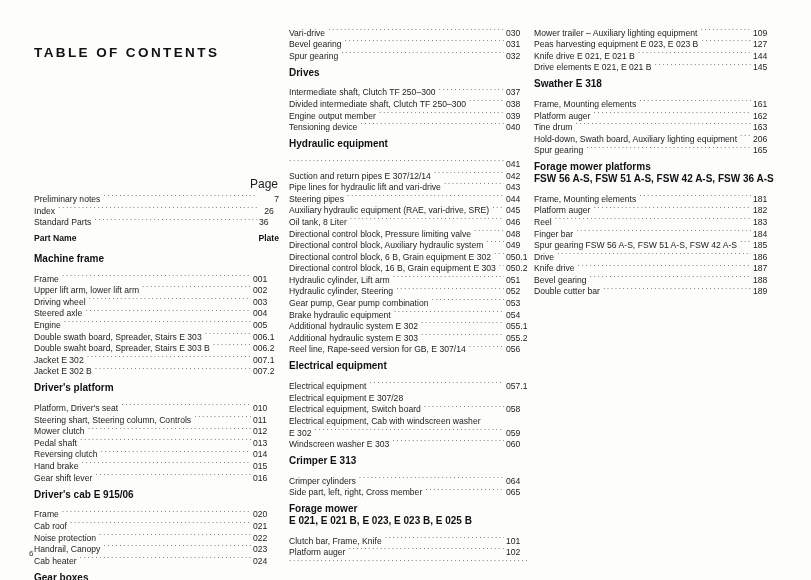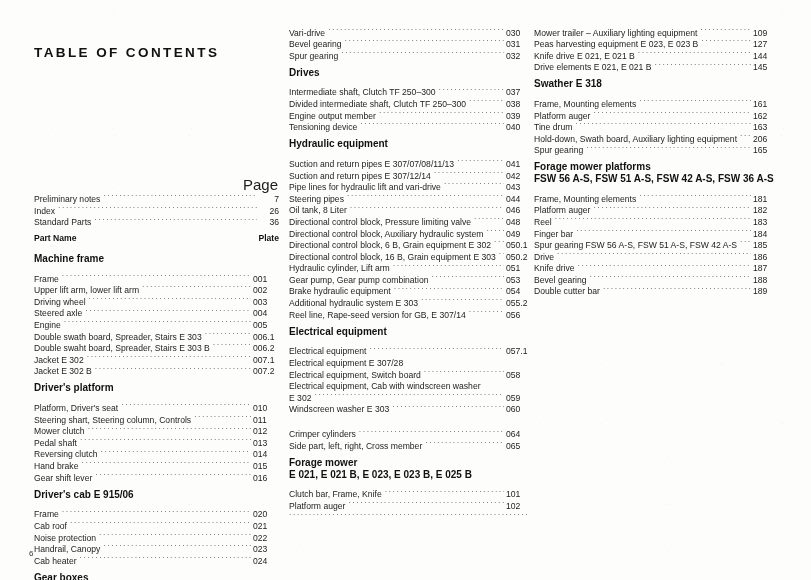--- a/index.html
+++ b/index.html
@@ -93,21 +93,21 @@
     display: flex;
     font-size: 8.6px;
     line-height: 11.6px;
     font-weight: bold;
     color: #111;
   }
   .colhead .left { flex: 1 1 auto; }
   .colhead .right { flex: 0 0 auto; }
 
   .pagecap {
-    font-size: 15px;
+    font-size: 12px;
     line-height: 11.6px;
     text-align: right;
     color: #1c1c1c;
     padding-right: 1px;
   }
 
   .folio {
     position: absolute;
     left: 29px;
     bottom: 22px;
@@ -139,26 +139,26 @@
       <div style="height: 155px;"></div>
       <div class="pagecap">Page</div>
       <div class="row">
         <span class="label">Preliminary notes</span>
         <span class="leader"></span>
         <span class="num" style="text-align: right; min-width: 20px;">7</span>
       </div>
       <div class="row">
         <span class="label">Index</span>
         <span class="leader"></span>
-        <span class="num" style="text-align: right; min-width: 20px;">26</span>
+        <span class="num" style="text-align: center; min-width: 20px;">26</span>
       </div>
       <div class="row">
         <span class="label">Standard Parts</span>
         <span class="leader"></span>
-        <span class="num" style="text-align: right; min-width: 20px;">36</span>
+        <span class="num" style="min-width: 20px;">36</span>
       </div>
       <div class="spacer-m"></div>
       <div class="colhead">
         <span class="left">Part Name</span>
         <span class="right">Plate</span>
       </div>
       <div class="spacer-m"></div>
       <div class="heading">Machine frame</div>
       <div class="spacer-s"></div>
       <div class="row">
@@ -311,40 +311,44 @@
       </div>
       <div class="row">
         <span class="label">Tensioning device</span>
         <span class="leader"></span>
         <span class="num">040</span>
       </div>
       <div class="spacer-m"></div>
       <div class="heading">Hydraulic equipment</div>
       <div class="spacer-s"></div>
       <div class="row">
-        <span class="label">Suction and return pipes E 307/07/08/11/13</span>
         <span class="leader"></span>
         <span class="num">041</span>
       </div>
       <div class="row">
         <span class="label">Suction and return pipes E 307/12/14</span>
         <span class="leader"></span>
         <span class="num">042</span>
       </div>
       <div class="row">
         <span class="label">Pipe lines for hydraulic lift and vari-drive</span>
         <span class="leader"></span>
         <span class="num">043</span>
       </div>
       <div class="row">
         <span class="label">Steering pipes</span>
         <span class="leader"></span>
         <span class="num">044</span>
       </div>
       <div class="row">
+        <span class="label">Auxiliary hydraulic equipment (RAE, vari-drive, SRE)</span>
+        <span class="leader"></span>
+        <span class="num">045</span>
+      </div>
+      <div class="row">
         <span class="label">Oil tank, 8 Liter</span>
         <span class="leader"></span>
         <span class="num">046</span>
       </div>
       <div class="row">
         <span class="label">Directional control block, Pressure limiting valve</span>
         <span class="leader"></span>
         <span class="num">048</span>
       </div>
       <div class="row">
@@ -361,28 +365,38 @@
         <span class="label">Directional control block, 16 B, Grain equipment E 303</span>
         <span class="leader"></span>
         <span class="num">050.2</span>
       </div>
       <div class="row">
         <span class="label">Hydraulic cylinder, Lift arm</span>
         <span class="leader"></span>
         <span class="num">051</span>
       </div>
       <div class="row">
+        <span class="label">Hydraulic cylinder, Steering</span>
+        <span class="leader"></span>
+        <span class="num">052</span>
+      </div>
+      <div class="row">
         <span class="label">Gear pump, Gear pump combination</span>
         <span class="leader"></span>
         <span class="num">053</span>
       </div>
       <div class="row">
         <span class="label">Brake hydraulic equipment</span>
         <span class="leader"></span>
         <span class="num">054</span>
+      </div>
+      <div class="row">
+        <span class="label">Additional hydraulic system E 302</span>
+        <span class="leader"></span>
+        <span class="num">055.1</span>
       </div>
       <div class="row">
         <span class="label">Additional hydraulic system E 303</span>
         <span class="leader"></span>
         <span class="num">055.2</span>
       </div>
       <div class="row">
         <span class="label">Reel line, Rape-seed version for GB, E 307/14</span>
         <span class="leader"></span>
         <span class="num">056</span>
@@ -414,20 +428,21 @@
         <span class="label">E 302</span>
         <span class="leader"></span>
         <span class="num">059</span>
       </div>
       <div class="row">
         <span class="label">Windscreen washer E 303</span>
         <span class="leader"></span>
         <span class="num">060</span>
       </div>
       <div class="spacer-m"></div>
+      <div class="heading">Crimper E 313</div>
       <div class="spacer-s"></div>
       <div class="row">
         <span class="label">Crimper cylinders</span>
         <span class="leader"></span>
         <span class="num">064</span>
       </div>
       <div class="row">
         <span class="label">Side part, left, right, Cross member</span>
         <span class="leader"></span>
         <span class="num">065</span>

